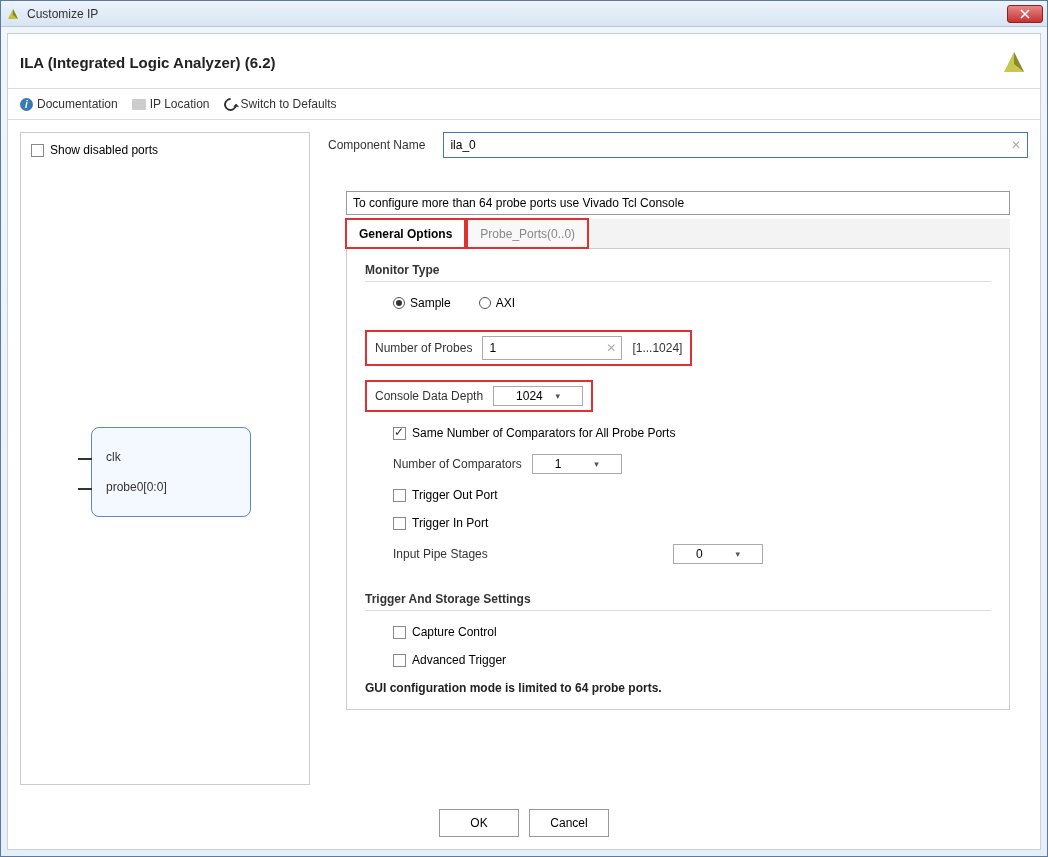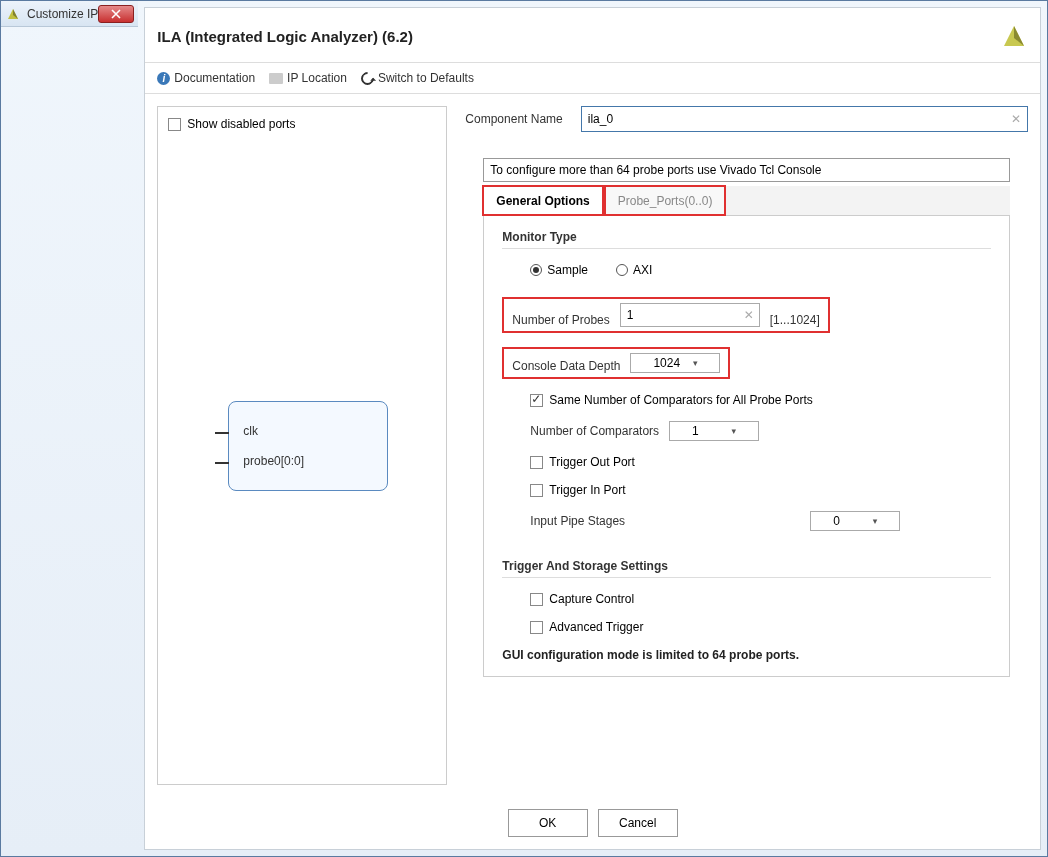--- a/index.html
+++ b/index.html
@@ -1,17 +1,17 @@
 <!DOCTYPE html>
 <html><head>
 <meta charset="utf-8">
 <style>
 * { box-sizing: border-box; margin: 0; padding: 0; font-family: Tahoma, Arial, sans-serif; font-size: 12px; }
 body { background: #fff; width: 1048px; height: 857px; overflow: hidden; }
-.window { width: 1048px; height: 857px; border: 1px solid #5a7aa0; background: linear-gradient(#f0f6fc, #e6eef7); display: flex; flex-direction: row; }
+.window { width: 1048px; height: 857px; border: 1px solid #5a7aa0; background: linear-gradient(#f0f6fc, #e6eef7); display: flex; flex-direction: column; }
 .titlebar { height: 26px; background: linear-gradient(#ecf3fb, #d8e5f2); display: flex; align-items: center; padding: 0 4px; border-bottom: 1px solid #b8c8d8; }
 .titlebar .logo { width: 16px; height: 16px; margin-right: 6px; }
 .titlebar .title { flex: 1; color: #333; }
 .titlebar .close-btn { width: 36px; height: 18px; background: linear-gradient(#e58a8a, #c83030); border: 1px solid #8a2020; border-radius: 3px; display: flex; align-items: center; justify-content: center; color: #fff; cursor: pointer; }
 .inner { margin: 6px; flex: 1; background: #fff; border: 1px solid #c8d0d8; display: flex; flex-direction: column; }
 .header-area { padding: 14px 12px 12px 12px; border-bottom: 1px solid #ddd; display: flex; align-items: center; justify-content: space-between; }
 .header-title { font-size: 15px; font-weight: bold; color: #222; }
 .header-logo { width: 28px; height: 28px; }
 .toolbar { padding: 8px 12px; border-bottom: 1px solid #ddd; display: flex; align-items: center; gap: 14px; }
 .tool-item { display: flex; align-items: center; gap: 4px; color: #333; cursor: pointer; }
@@ -23,42 +23,42 @@
 .chk.checked { position: relative; }
 .chk.checked::after { content: "✓"; position: absolute; top: -3px; left: 0; font-size: 12px; color: #333; }
 .ip-block { margin-top: 270px; margin-left: 60px; width: 160px; height: 90px; border: 1px solid #5a8ac0; border-radius: 8px; background: #f4f9ff; padding: 8px 14px; position: relative; }
 .ip-block .port-line { position: absolute; left: -14px; width: 14px; height: 2px; background: #333; }
 .ip-block .port1 { top: 30px; }
 .ip-block .port2 { top: 60px; }
 .ip-block .port-label { color: #333; font-size: 12px; }
 .ip-block .l1 { position: absolute; top: 22px; left: 14px; }
 .ip-block .l2 { position: absolute; top: 52px; left: 14px; }
 .right-panel { flex: 1; display: flex; flex-direction: column; }
-.comp-row { display: flex; align-items: center; gap: 8px; margin-bottom: 10px; }
+.comp-row { display: flex; align-items: center; gap: 8px; margin-bottom: 17px; }
 .comp-input { flex: 1; height: 26px; border: 1px solid #4477aa; padding: 0 6px; display: flex; align-items: center; background: #fff; position: relative; }
 .comp-input .clear-x { position: absolute; right: 6px; color: #aaa; cursor: pointer; }
 .info-bar { margin: 16px 18px 4px 18px; border: 1px solid #999; padding: 4px 6px; background: #fff; }
 .tabs-area { margin: 0 18px; }
 .tabs { display: flex; border-bottom: 1px solid #ccc; background: #f3f3f3; }
 .tab { padding: 7px 12px; border: 1px solid #ccc; border-bottom: none; background: #f8f8f8; margin-right: 2px; cursor: pointer; }
 .tab.active { background: #fff; font-weight: bold; }
 .tab.highlight { outline: 2px solid #e03030; outline-offset: -1px; }
 .tab-body { border: 1px solid #ccc; border-top: none; padding: 14px 18px; background: #fff; }
 .section-title { font-weight: bold; color: #333; margin-bottom: 4px; }
 .section-rule { border-bottom: 1px solid #ddd; margin-bottom: 14px; }
 .form-row { display: flex; align-items: center; margin-bottom: 14px; }
 .radio-row { display: flex; align-items: center; gap: 28px; margin-left: 28px; margin-bottom: 20px; }
 .radio-opt { display: flex; align-items: center; gap: 5px; }
 .radio { width: 12px; height: 12px; border: 1px solid #555; border-radius: 50%; display: inline-block; position: relative; }
 .radio.sel::after { content: ""; position: absolute; top: 2px; left: 2px; width: 6px; height: 6px; background: #333; border-radius: 50%; }
 .lbl { color: #333; margin-right: 10px; }
 .num-input { width: 140px; height: 24px; border: 1px solid #aaa; padding: 0 6px; display: flex; align-items: center; position: relative; }
 .num-input .clear-x { position: absolute; right: 5px; color: #aaa; }
 .range-hint { margin-left: 10px; color: #333; }
-.red-box { border: 2px solid #e03030; padding: 4px 8px; display: inline-flex; align-items: flex-end; }
+.red-box { border: 2px solid #e03030; padding: 4px 8px; display: inline-flex; align-items: center; }
 .select-box { width: 90px; height: 20px; border: 1px solid #aaa; display: flex; align-items: center; padding: 0 22px; justify-content: space-between; background: #fff; }
 .chev { font-size: 9px; color: #555; }
 .footer-note { font-weight: bold; margin-top: 14px; color: #222; }
 .button-bar { padding: 12px; display: flex; justify-content: center; gap: 10px; }
 .btn { width: 80px; height: 28px; border: 1px solid #999; background: #fff; display: flex; align-items: center; justify-content: center; cursor: pointer; }
 .info-icon-circ { width: 13px; height: 13px; border-radius: 50%; background: #3a78b8; color: #fff; display: inline-flex; align-items: center; justify-content: center; font-size: 10px; font-weight: bold; font-style: italic; }
 .folder-icon { width: 14px; height: 11px; background: #ccc; border-radius: 1px; }
 .reload-icon { width: 13px; height: 13px; border: 2px solid #333; border-radius: 50%; border-top-color: transparent; transform: rotate(45deg); position: relative; }
 .reload-icon::after{ content:""; position:absolute; top:-3px; right:-2px; border:3px solid transparent; border-bottom-color:#333; transform:rotate(-45deg);}
 </style>

